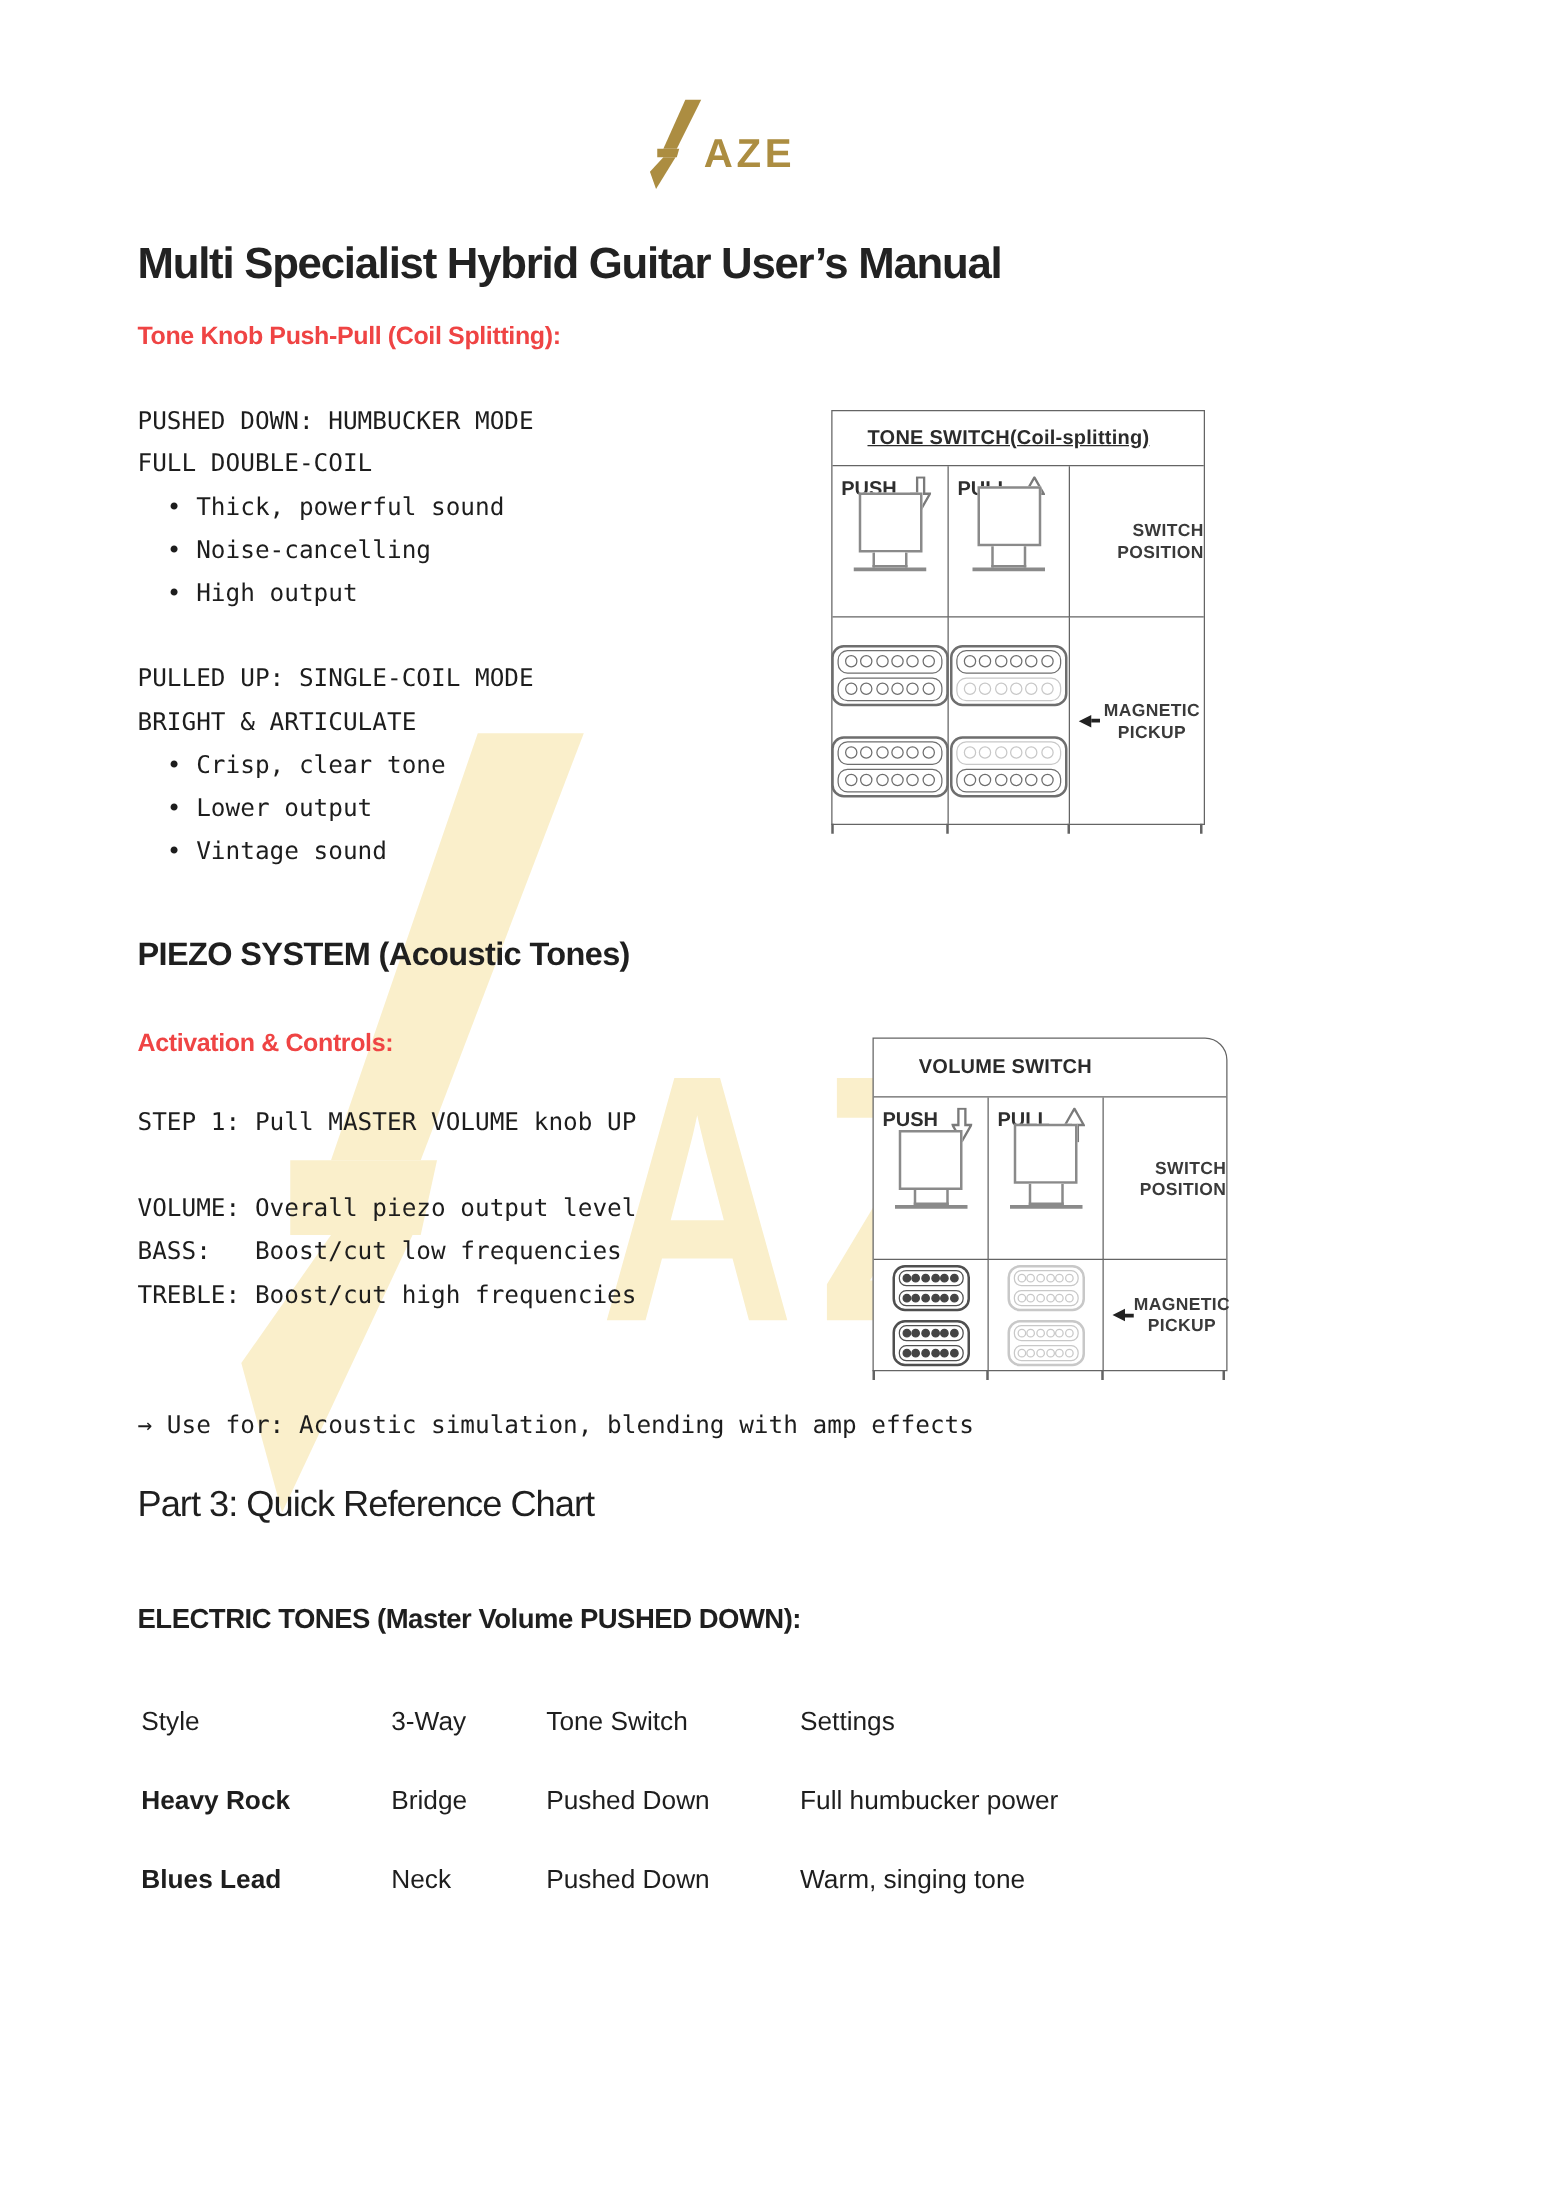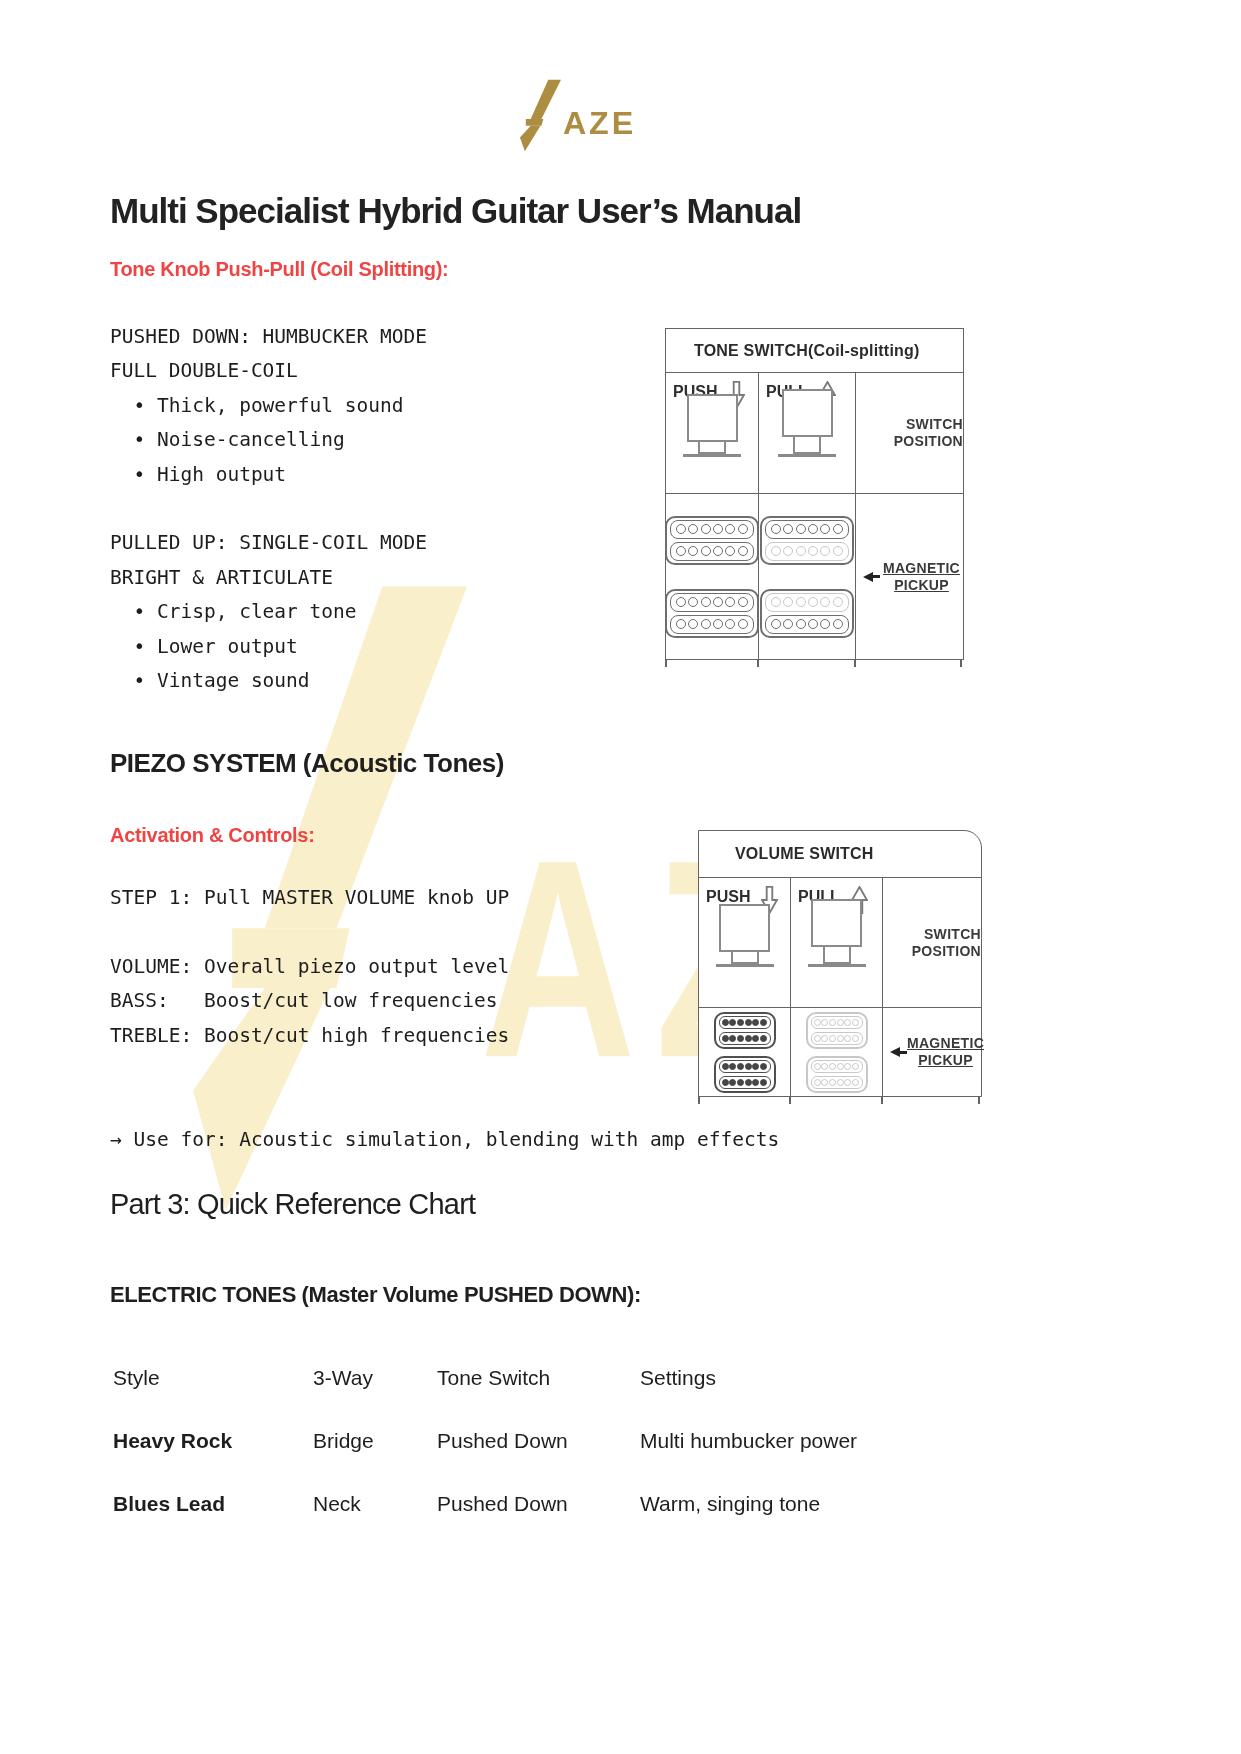--- a/index.html
+++ b/index.html
@@ -23,21 +23,21 @@
   .b1{left:110px;top:320px;}
   .b2{left:110px;top:881px;}
   .use-line{left:110px;top:1123px;height:34.4px;line-height:34.4px;}
   
   .diagram{position:absolute;background:#fff;z-index:2;border:1.5px solid var(--line,#646464);
            display:grid;font-family:"Liberation Sans",sans-serif;}
   .d1{left:665px;top:328px;width:297px;height:330px;grid-template-columns:93px 97px 107px;grid-template-rows:44px 121px 165px;}
   .d2{left:698px;top:830px;width:282px;height:265px;grid-template-columns:92px 92px 98px;grid-template-rows:47px 130px 88px;border-top-right-radius:18px;}
   .dg-header{grid-column:1/4;border-bottom:1.5px solid var(--line,#646464);display:flex;align-items:center;
              font-size:16px;font-weight:700;color:#2b2b2b;letter-spacing:0.2px;}
-  .d1 .dg-header{padding-left:28px;}
+  .d1 .dg-header{padding-left:28px;text-decoration:underline;}
   .d2 .dg-header{padding-left:36px;}
   .cell{position:relative;}
   .bR{border-right:1.5px solid var(--line,#646464);}
   .bB{border-bottom:1.5px solid var(--line,#646464);}
   .pp-label{position:absolute;top:10px;left:7px;display:flex;gap:11px;align-items:flex-start;
             font-size:16px;font-weight:700;color:#2e2e2e;}
   .pp-label svg{margin-top:-2px;}
   .dg-side{display:flex;align-items:center;justify-content:center;text-align:right;
            font-size:14px;font-weight:700;color:#3a3a3a;line-height:17px;letter-spacing:0.3px;}
   
@@ -61,21 +61,21 @@
   .pickup.small.solid .coil{border-color:#4f4f4f;}
   .pickup.small.solid .pole{background:#454545;border-color:#454545;}
   .pickup.small.ghost{border-color:var(--faded,#c8c8c8);}
   .pickup.small.ghost .coil{border-color:var(--faded,#c8c8c8);}
   .pickup.small.ghost .pole{border-color:var(--faded,#c8c8c8);}
   
   .mag-cell{display:flex;align-items:center;justify-content:flex-start;}
   .mag-arrow{display:flex;align-items:center;margin-left:2px;flex:0 0 auto;}
   .mag-tri{width:0;height:0;border:5px solid transparent;border-right:10px solid #222;}
   .mag-tail{width:7px;height:3px;background:#222;}
-  .mag-text{flex:1;text-align:center;font-size:14px;font-weight:700;color:#3a3a3a;line-height:17px;letter-spacing:0.3px;text-decoration:underline;}
+  .mag-text{flex:1;text-align:center;font-size:14px;font-weight:700;color:#3a3a3a;line-height:17px;letter-spacing:0.3px;}
   
   .stub{position:absolute;width:1.5px;height:8px;background:var(--line,#646464);z-index:2;}
   
   .qtable{left:113px;top:1363px;display:grid;grid-template-columns:200px 124px 203px 420px;row-gap:33px;
           font-size:21px;color:#1e1e1e;line-height:30px;}
   .qtable .rowlabel{font-weight:700;}
 </style>
 </head>
 <body>
 
@@ -364,21 +364,21 @@
 
   <div class="abs qtable">
     <div>Style</div>
     <div>3-Way</div>
     <div>Tone Switch</div>
     <div>Settings</div>
 
     <div class="rowlabel">Heavy Rock</div>
     <div>Bridge</div>
     <div>Pushed Down</div>
-    <div>Multi humbucker power</div>
+    <div>Full humbucker power</div>
 
     <div class="rowlabel">Blues Lead</div>
     <div>Neck</div>
     <div>Pushed Down</div>
     <div>Warm, singing tone</div>
   </div>
 
 </div>
 
 </body></html>

